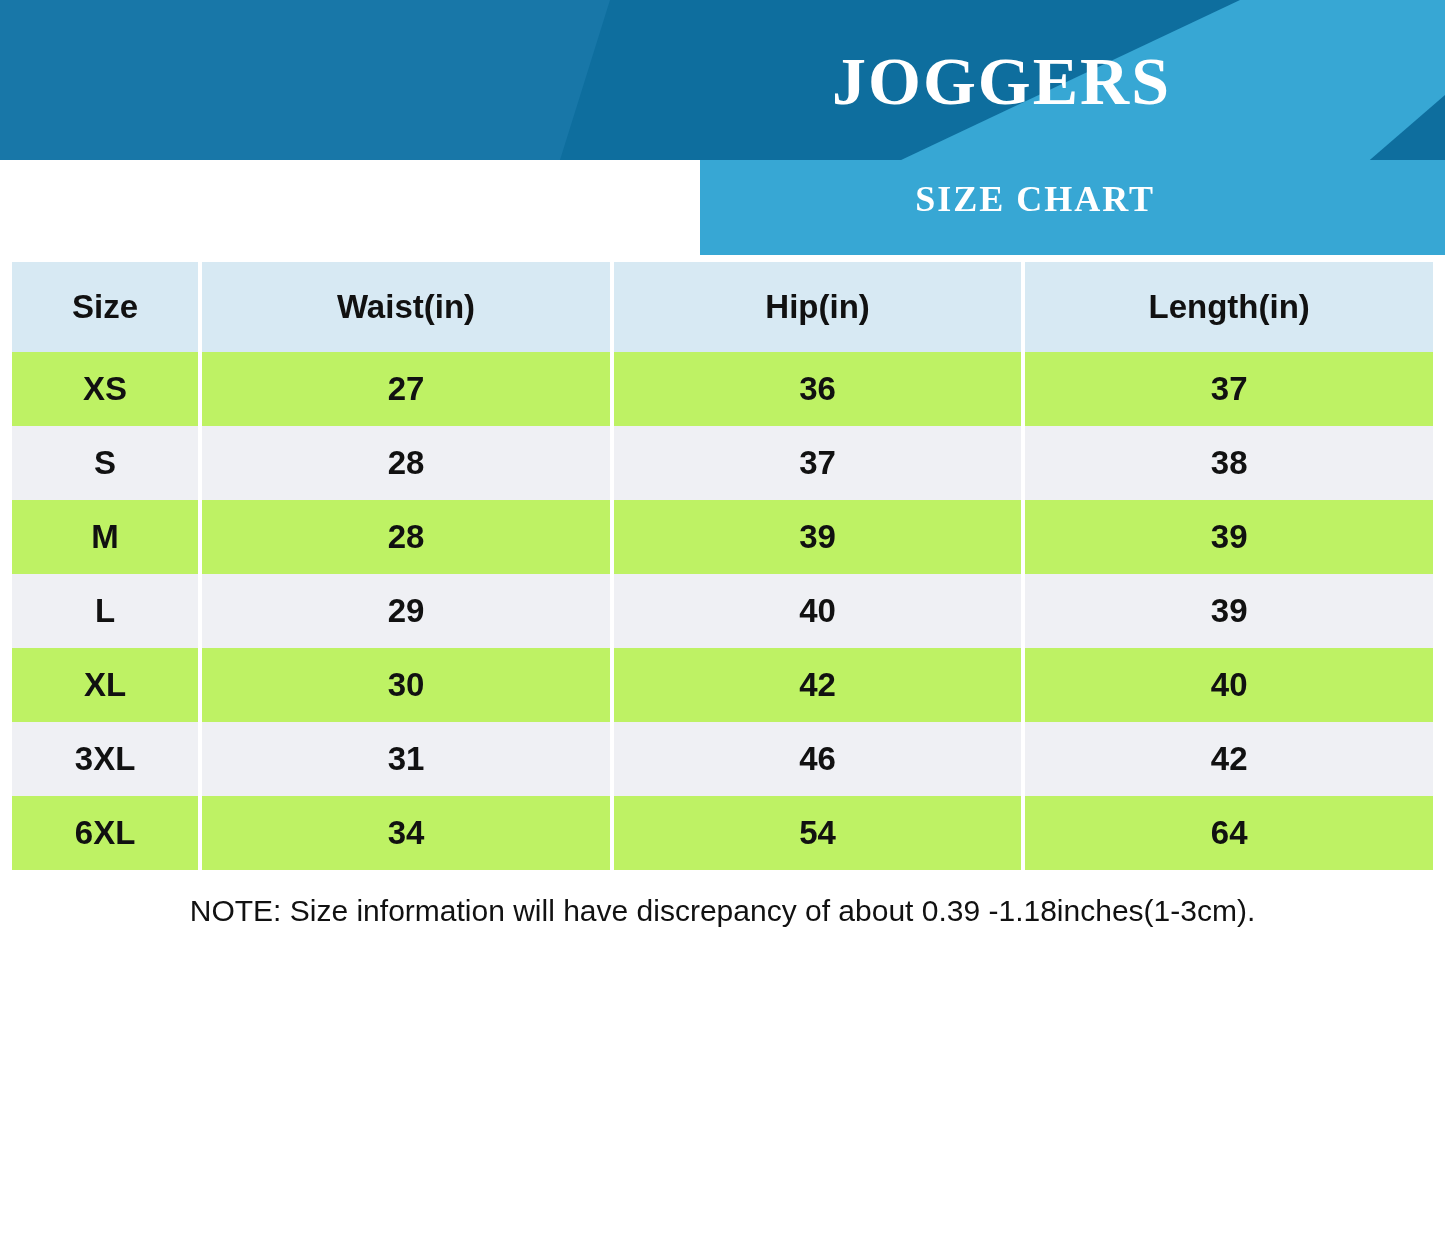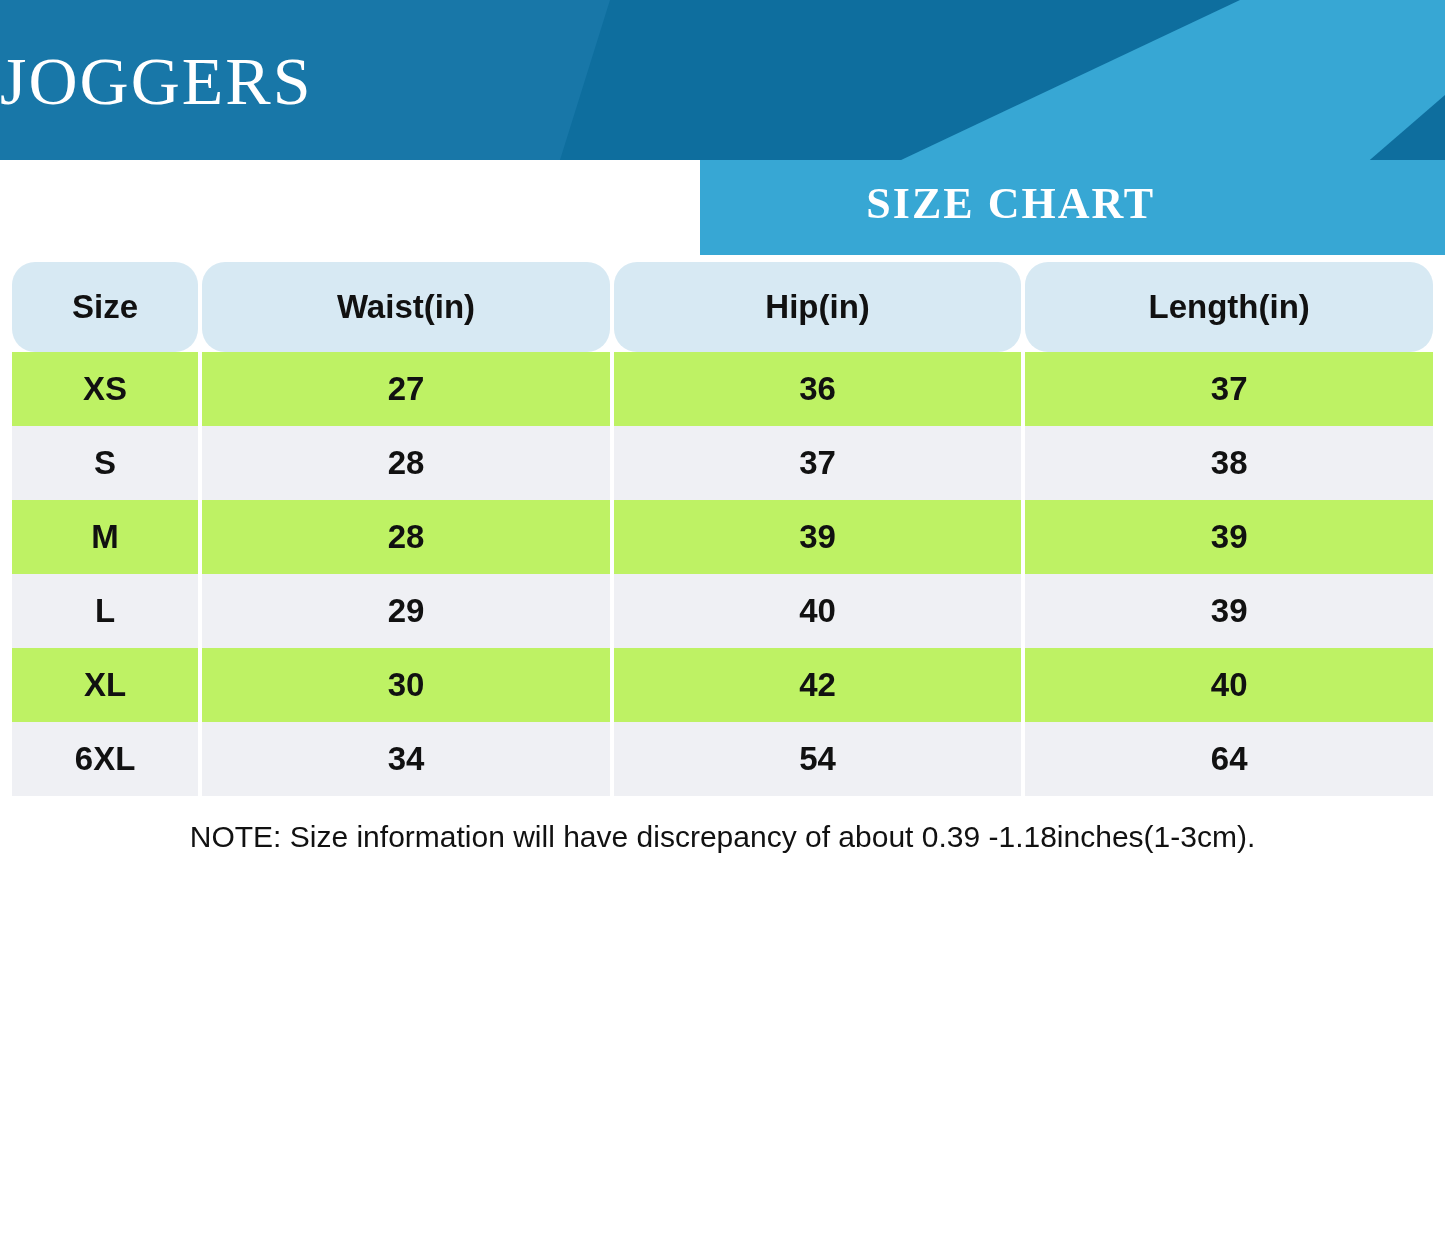--- a/index.html
+++ b/index.html
@@ -58,35 +58,35 @@
     width: 745px;
     height: 95px;
     background: #37a7d4;
     clip-path: polygon(0 0, 745px 0, 745px 95px, 0 95px);
   }
   .banner-title {
     position: absolute;
     top: 42px;
     left: 0;
     width: 1171px;
-    text-align: left;
+    text-align: right;
     font-family: "Liberation Serif", serif;
-    font-weight: normal;
+    font-weight: bold;
     font-size: 68px;
     letter-spacing: 2px;
     color: #ffffff;
     z-index: 5;
   }
   .banner-sub {
     position: absolute;
     top: 178px;
     right: 290px;
     font-family: "Liberation Serif", serif;
     font-weight: bold;
-    font-size: 44px;
+    font-size: 36px;
     letter-spacing: 2px;
     color: #ffffff;
     z-index: 6;
   }
 
   
   .table-wrap {
     padding: 0 8px;
     box-sizing: border-box;
     width: 1445px;
@@ -98,21 +98,20 @@
     table-layout: fixed;
   }
   table.size-table th {
     background: #d7e9f3;
     font-size: 33px;
     font-weight: bold;
     color: #111;
     height: 88px;
     text-align: center;
     vertical-align: middle;
-    border-radius: 23px;
   }
   table.size-table td {
     font-size: 33px;
     font-weight: bold;
     color: #111;
     height: 72px;
     text-align: center;
     vertical-align: middle;
     background: #bef264;
   }
@@ -184,20 +183,26 @@
         <td>40</td>
         <td>39</td>
       </tr>
       <tr>
         <td>XL</td>
         <td>30</td>
         <td>42</td>
         <td>40</td>
       </tr>
       <tr>
+        <td>3XL</td>
+        <td>31</td>
+        <td>46</td>
+        <td>42</td>
+      </tr>
+      <tr>
         <td>6XL</td>
         <td>34</td>
         <td>54</td>
         <td>64</td>
       </tr>
     </tbody>
   </table>
 </div>
 
 <div class="note">NOTE: Size information will have discrepancy of about 0.39 -1.18inches(1-3cm).</div>

